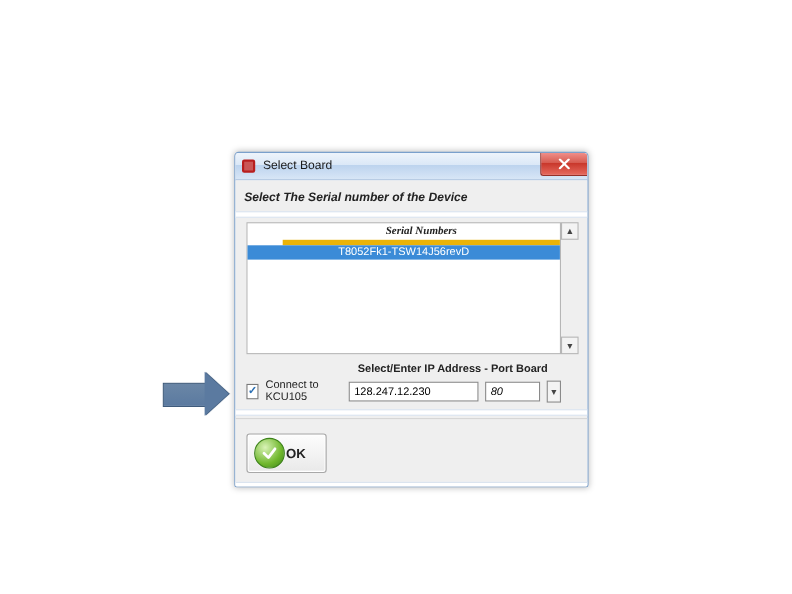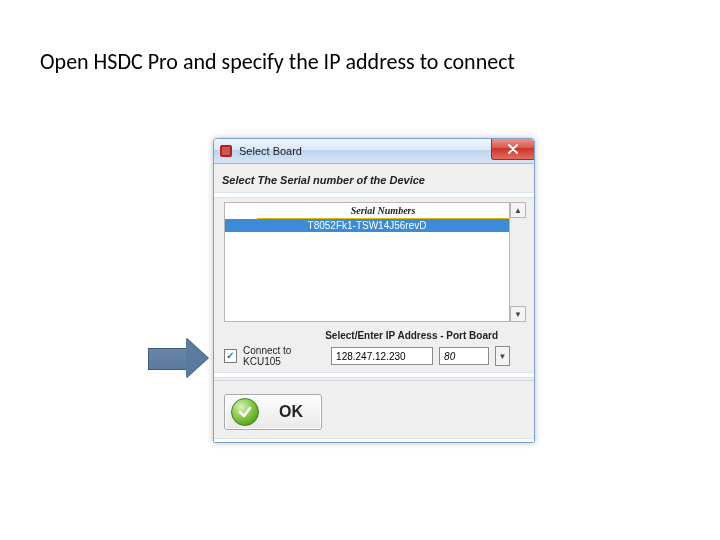--- a/index.html
+++ b/index.html
@@ -150,21 +150,21 @@
     border: 1px solid #b6b6b6;
   }
   .listbox-header {
     text-align: center;
     font-size: 10px;
     padding: 2px 0;
     font-style: italic;
     font-weight: bold;
     font-family: "Times New Roman", serif;
     color: #222;
-    border-bottom: 1px solid #eab308;
+    border-bottom: 5px solid #eab308;
     margin-left: 32px;
   }
   .listbox-item {
     font-size: 10px;
     padding: 1px 0;
     text-align: center;
     white-space: nowrap;
     overflow: hidden;
   }
   .listbox-item.selected {
@@ -231,21 +231,21 @@
   }
   .ip-input, .port-input {
     height: 18px;
     border: 1px solid #8a8a8a;
     background: #fff;
     font-size: 10px;
     padding: 0 4px;
     box-sizing: border-box;
     font-family: inherit;
   }
-  .ip-input { width: 102px; }
+  .ip-input { width: 118px; }
   .port-input { width: 50px; font-style: italic; }
   .dropdown-arrow {
     width: 14px;
     height: 18px;
     border: 1px solid #8a8a8a;
     background: #f3f3f3;
     display: inline-flex;
     align-items: center;
     justify-content: center;
     font-size: 8px;
@@ -271,27 +271,27 @@
     background: #efefef;
     border-top: 1px solid #d6d6d6;
     display: flex;
     align-items: center;
     justify-content: space-between;
     padding: 0 10px;
   }
   .btn {
     display: flex;
     align-items: center;
-    gap: 20px;
+    gap: 1px;
     border: 1px solid #a8a8a8;
     background: linear-gradient(#fdfdfd, #e9e9e9);
     border-radius: 3px;
     height: 34px;
     padding: 0 18px 0 6px;
-    font-size: 16px;
+    font-size: 12px;
     font-weight: bold;
     color: #222;
     box-shadow: inset 0 0 0 1px #fff;
   }
   .btn-icon {
     width: 26px;
     height: 26px;
     border-radius: 50%;
     display: flex;
     align-items: center;
@@ -314,21 +314,20 @@
     height: 4px;
     background: #fff;
     border-top: 1px solid #d8e2ee;
   }
 </style>
 </head>
 <body>
 
 <div class="slide">
 
-  <div class="slide-title">Open HSDC Pro and specify the IP address to connect</div>
 
   <div class="arrow">
     <div class="shaft"></div>
     <div class="head"></div>
   </div>
 
   <div class="dialog-shadow">
 
     <div class="titlebar">
       <span class="app-icon">

